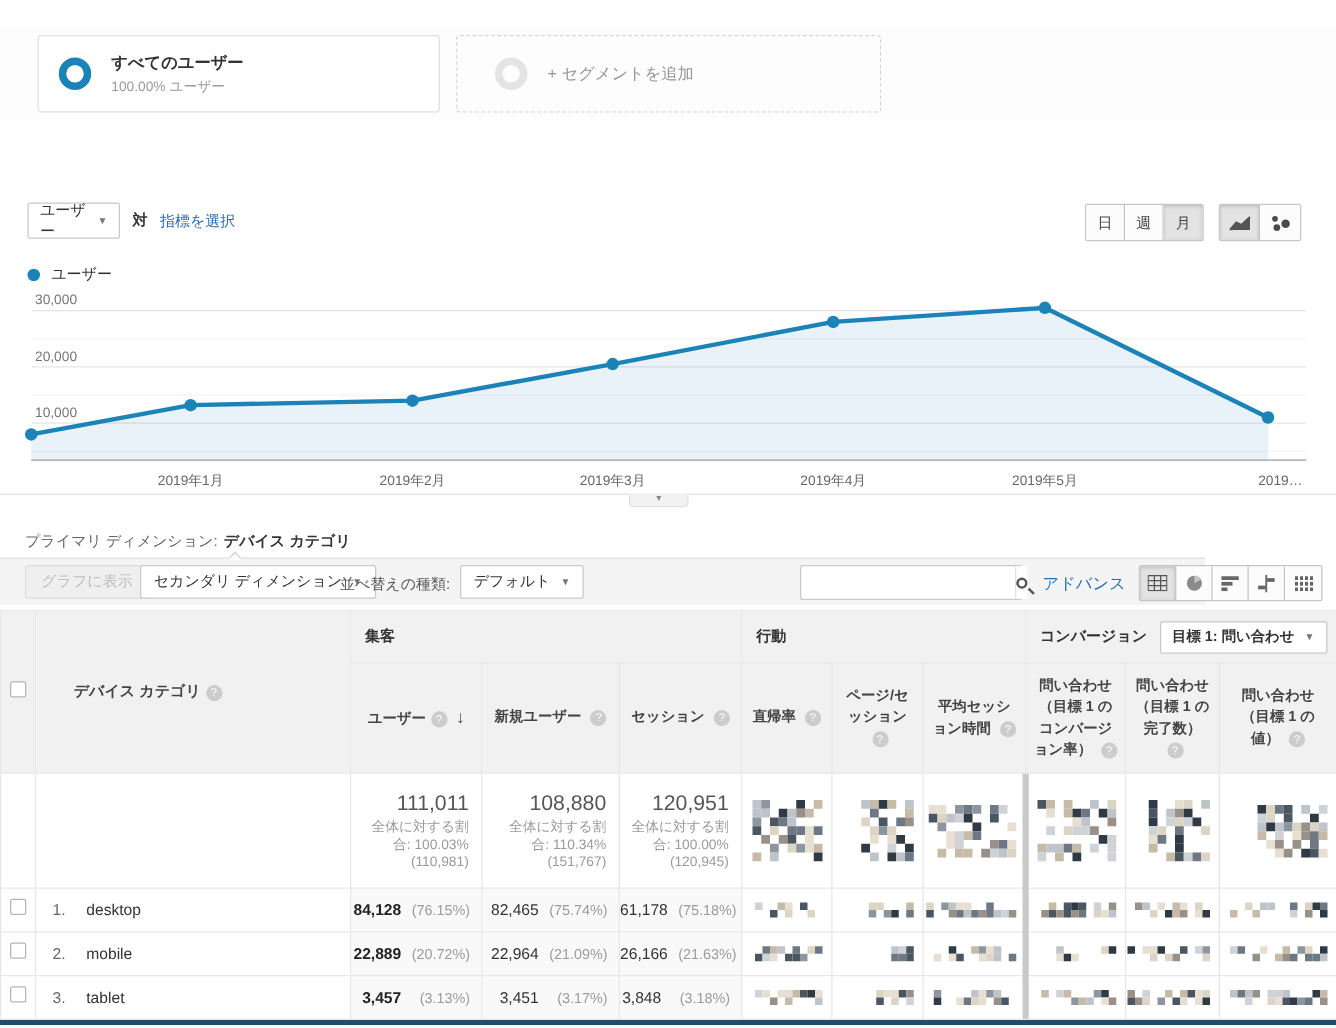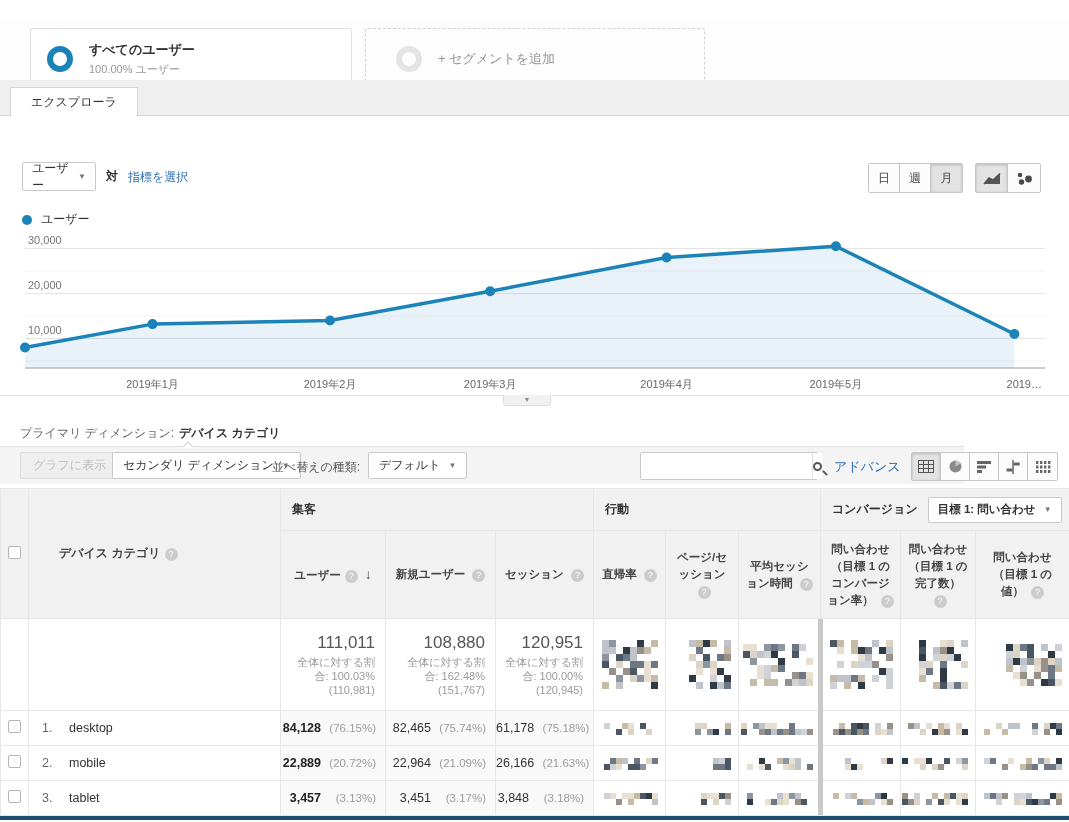--- a/index.html
+++ b/index.html
@@ -143,23 +143,20 @@
         <div class="seg-title">すべてのユーザー</div>
         <div class="seg-sub">100.00% ユーザー</div>
       </div>
     </div>
     <div class="segment-add">
       <span class="ring gray"></span>
       <span class="label">+ セグメントを追加</span>
     </div>
   </div>
 
-  <div class="tabstrip">
-    <div class="tab">エクスプローラ</div>
-  </div>
 
 
   <div class="dd metric-dd">
     <span>ユーザー</span>
     <span class="caret">▼</span>
   </div>
   <span class="vs-label">対</span>
   <span class="pick-metric">指標を選択</span>
 
   <div class="gran-group">
@@ -349,21 +346,21 @@
         <div class="tot-share">
           <div>全体に対する割</div>
           <div>合: 100.03%</div>
           <div>(110,981)</div>
         </div>
       </td>
       <td class="tot">
         <div class="tot-num">108,880</div>
         <div class="tot-share">
           <div>全体に対する割</div>
-          <div>合: 162.48%</div>
+          <div>合: 110.34%</div>
           <div>(151,767)</div>
         </div>
       </td>
       <td class="tot">
         <div class="tot-num">120,951</div>
         <div class="tot-share">
           <div>全体に対する割</div>
           <div>合: 100.00%</div>
           <div>(120,945)</div>
         </div>

